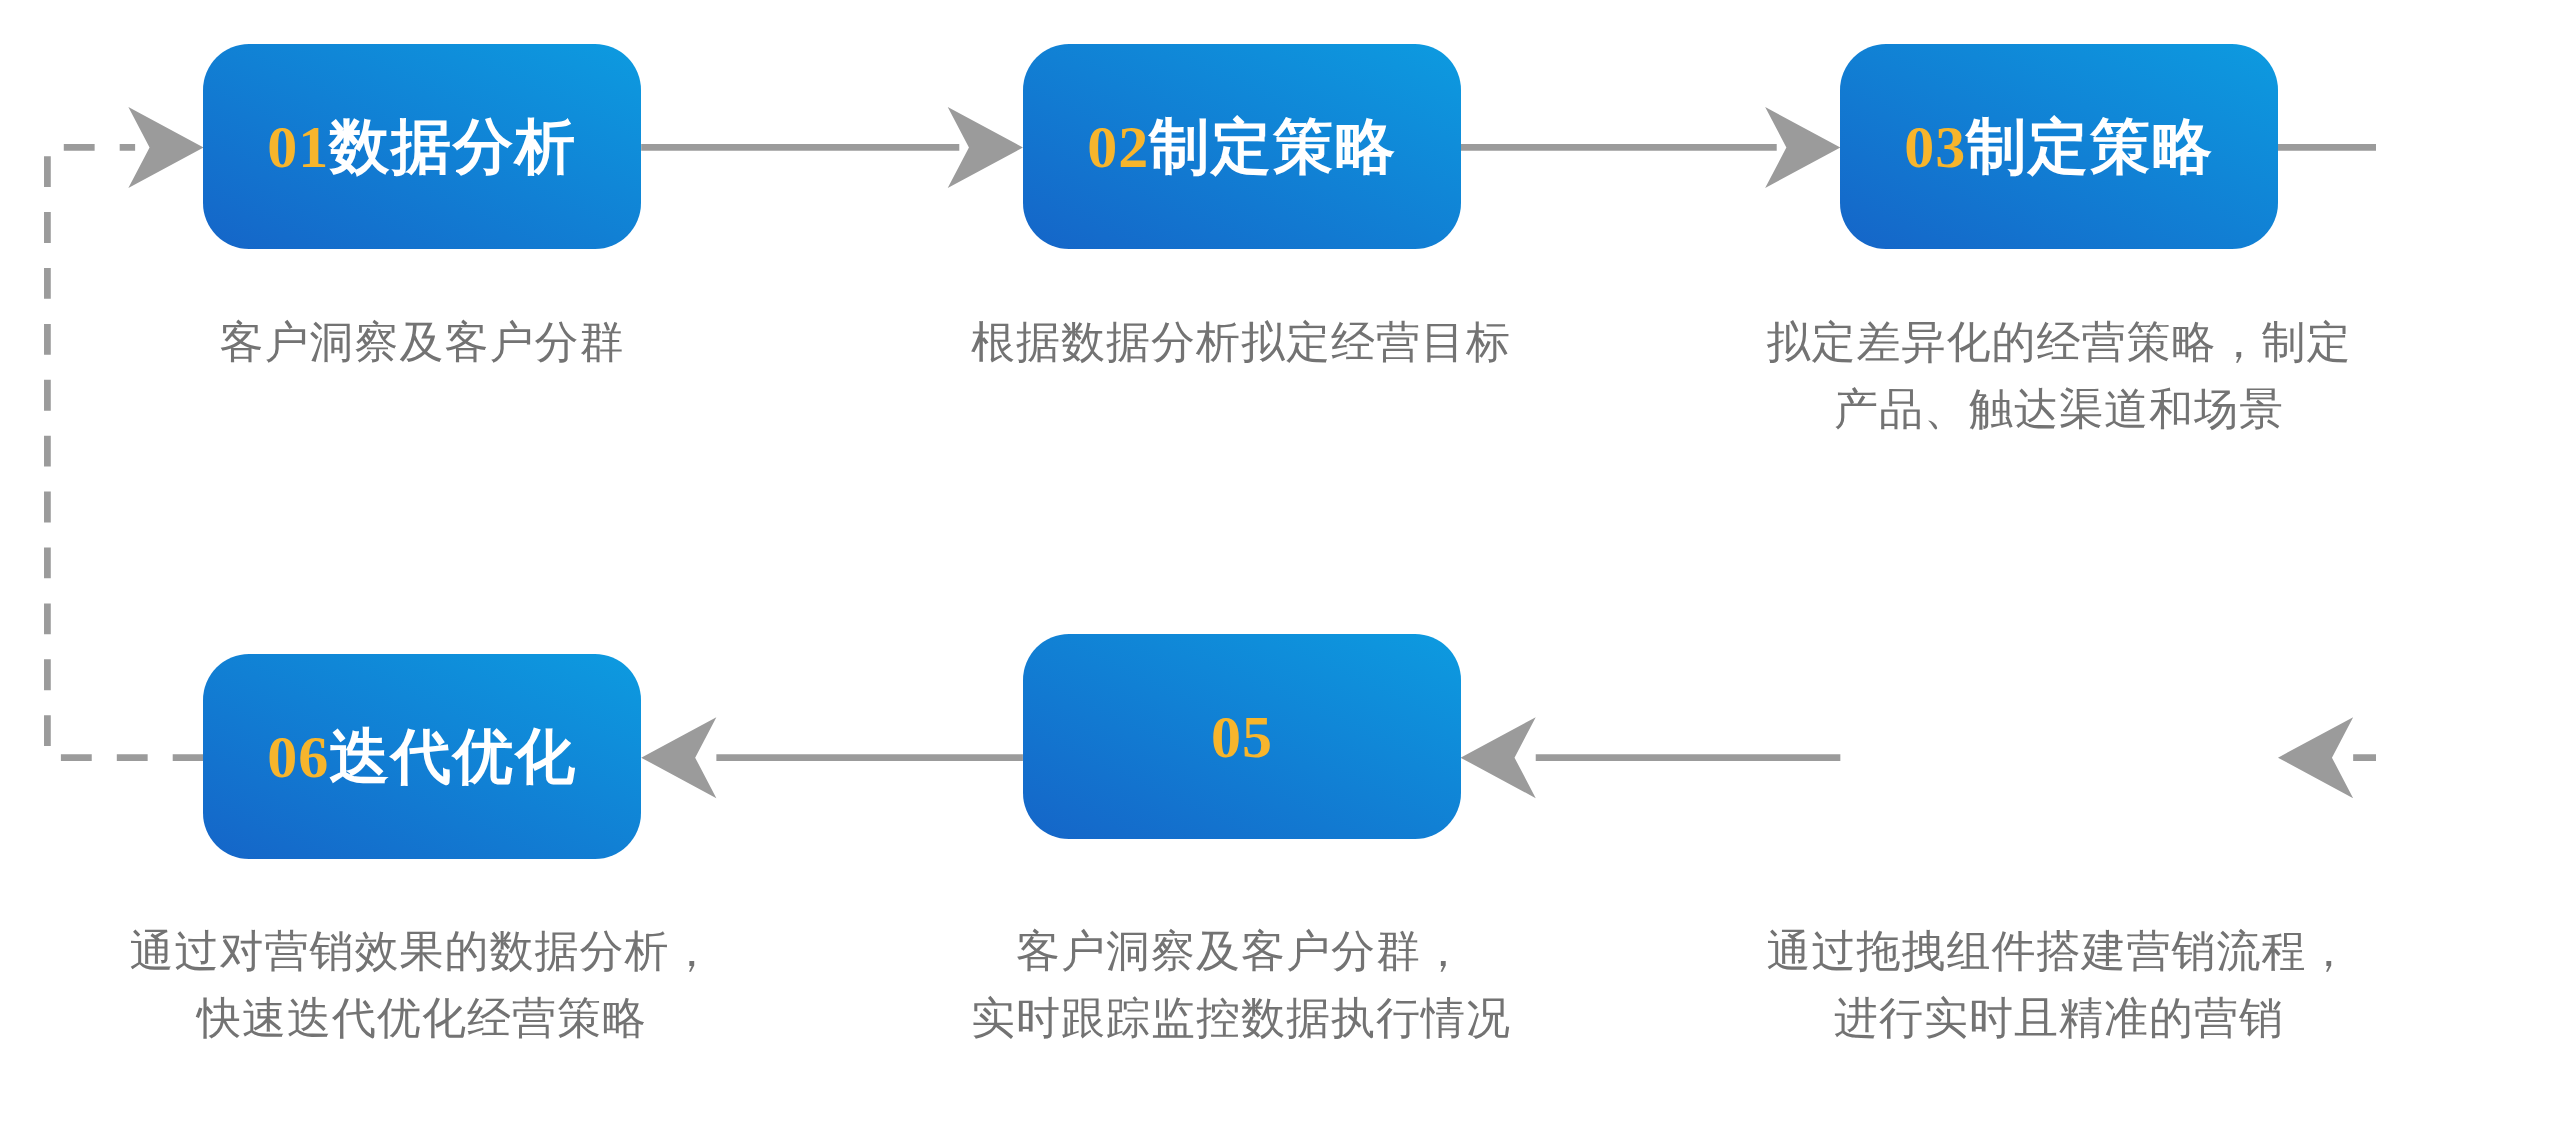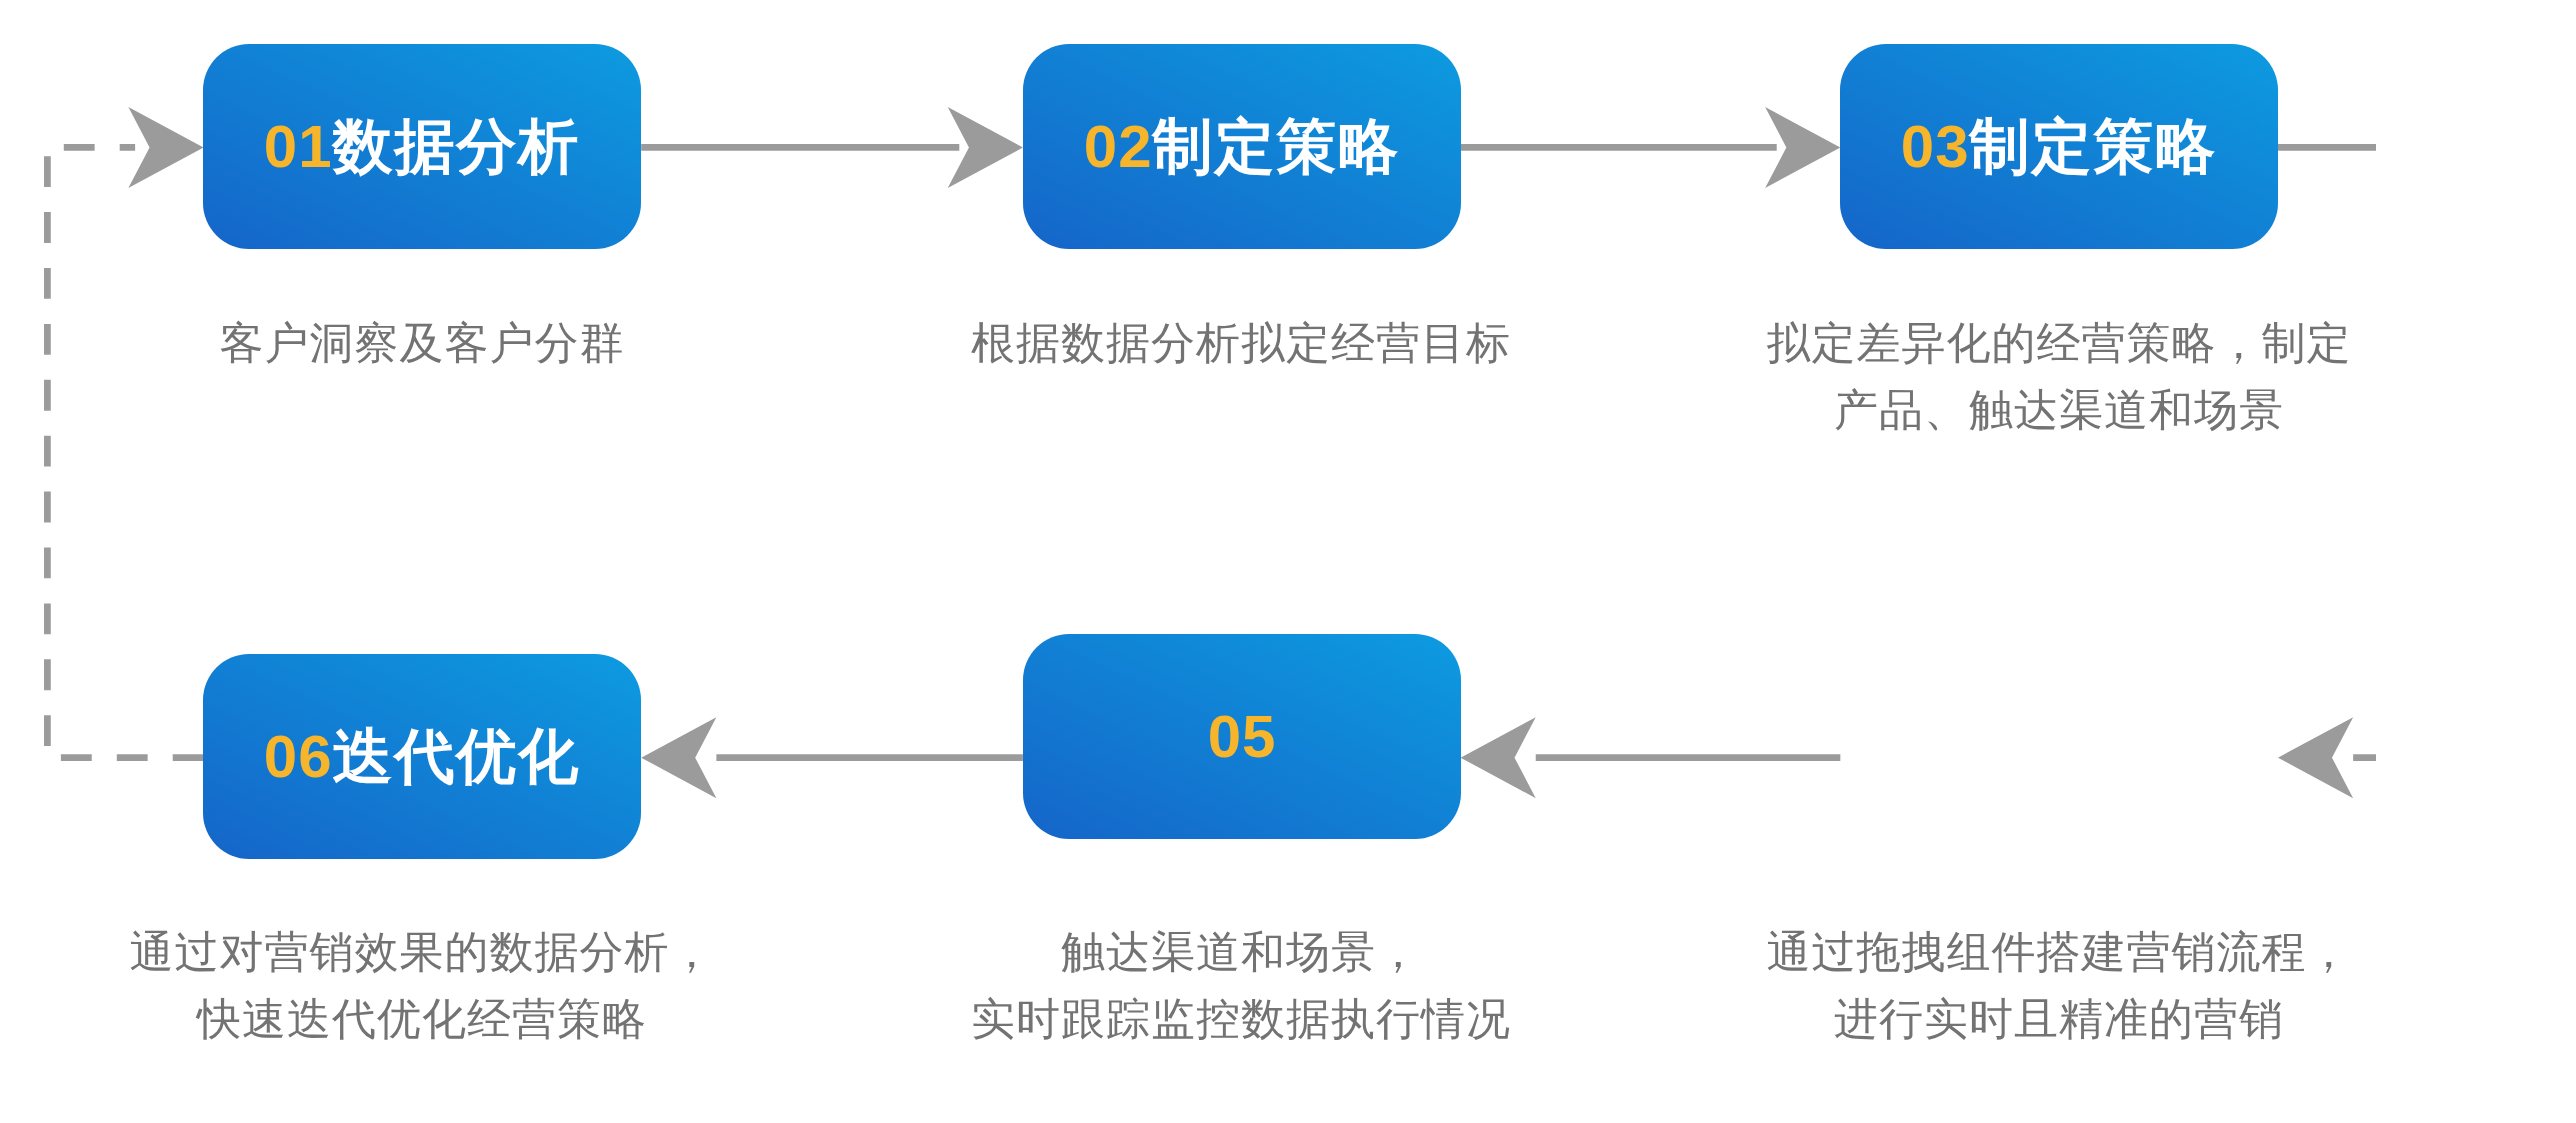--- a/index.html
+++ b/index.html
@@ -9,21 +9,21 @@
     --step-title:#ffffff;
     --connector:#9b9b9b;
     --description:#737373;
     --background:#ffffff;
   }
   html,body{margin:0;padding:0;background:var(--background);}
   #canvas{
     position:relative;
     width:2376px;height:1123px;
     background:var(--background);
-    font-family:Liberation Sans, sans-serif;
+    font-family:Liberation Serif, serif;
     overflow:hidden;
   }
   #connector-layer{position:absolute;left:0;top:0;width:2576px;height:1123px;}
   .step-box{
     position:absolute;
     width:438px;height:205px;
     border-radius:46px;
     background:linear-gradient(to bottom left,var(--box-gradient-start),var(--box-gradient-end));
     display:flex;align-items:center;justify-content:center;
     font-size:60px;font-weight:bold;line-height:1;
@@ -99,21 +99,21 @@
   </div>
   <div class="desc" style="left:1529px;top:309px">
     <div>拟定差异化的经营策略，制定</div>
     <div>产品、触达渠道和场景</div>
   </div>
   <div class="desc" style="left:1529px;top:918px">
     <div>通过拖拽组件搭建营销流程，</div>
     <div>进行实时且精准的营销</div>
   </div>
   <div class="desc" style="left:711px;top:918px">
-    <div>触达渠道和场景，</div>
+    <div>客户洞察及客户分群，</div>
     <div>实时跟踪监控数据执行情况</div>
   </div>
   <div class="desc" style="left:-108px;top:918px">
     <div>通过对营销效果的数据分析，</div>
     <div>快速迭代优化经营策略</div>
   </div>
 
 </div>
 
 

